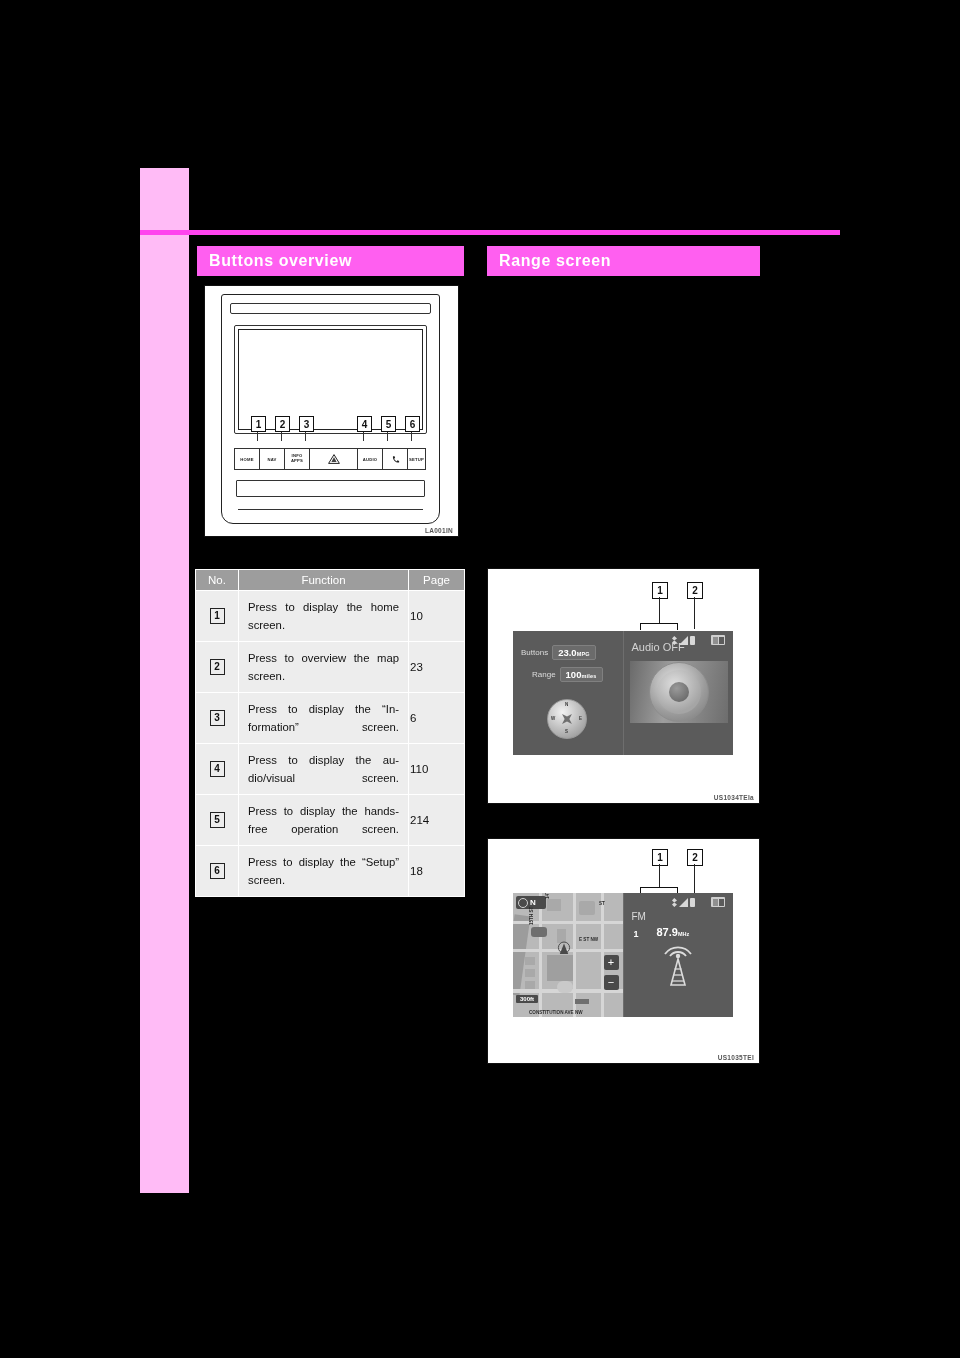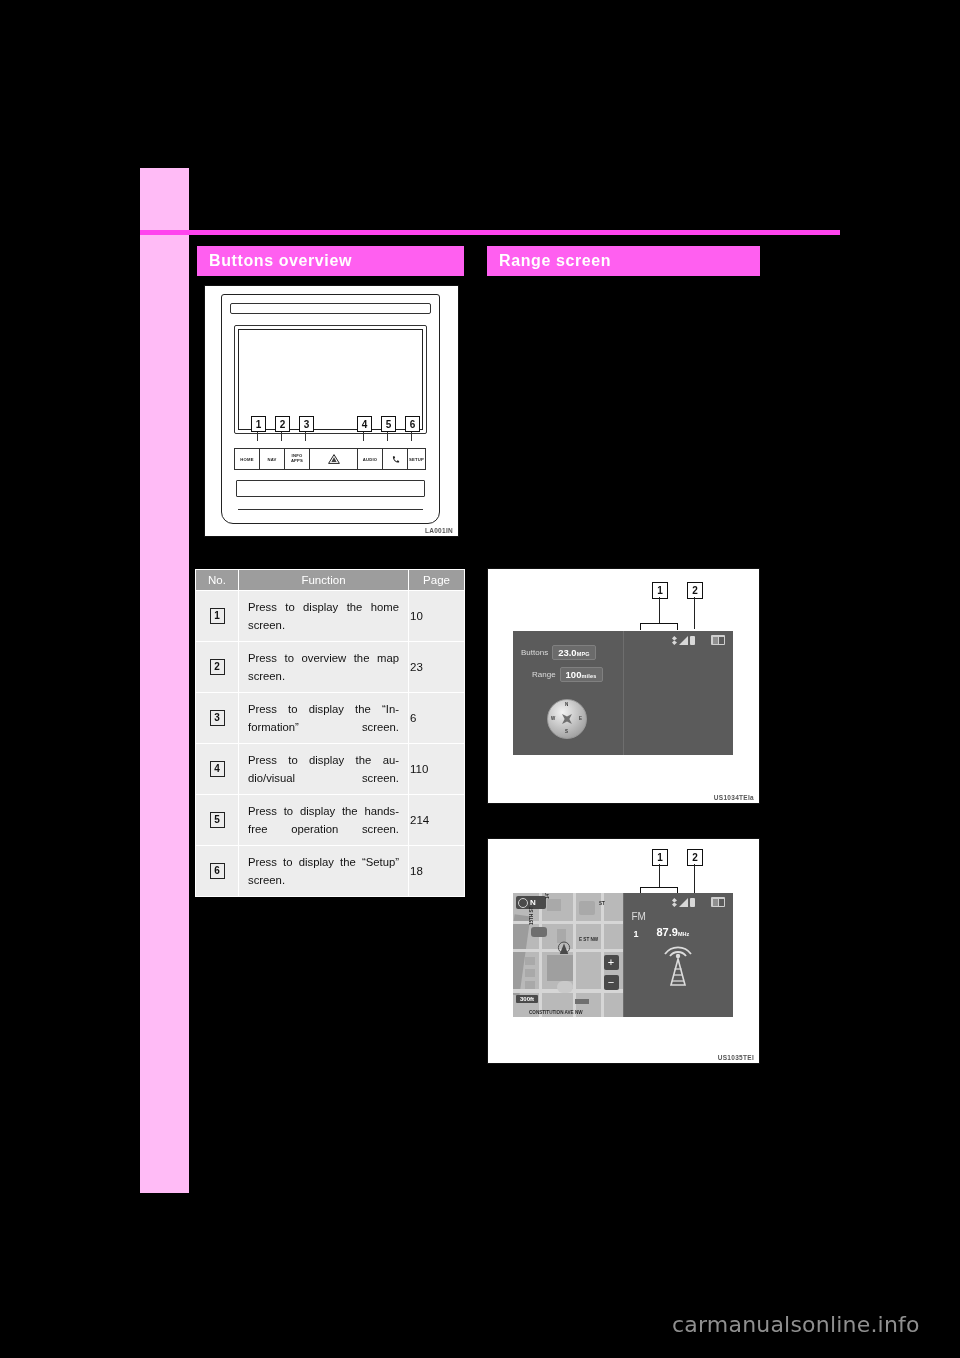--- a/index.html
+++ b/index.html
@@ -316,20 +316,28 @@
           <span class="trip-lab">Range</span>
           <span class="trip-val"><b>100</b><em>miles</em></span>
         </div>
         <div class="compass">
           <span class="cdir" style="left:17px;top:2px;">N</span>
           <span class="cdir" style="left:31px;top:16px;">E</span>
           <span class="cdir" style="left:17px;top:29px;">S</span>
           <span class="cdir" style="left:3px;top:16px;">W</span>
         </div>
       </div>
+      <div class="scr-right">
+        <div class="audio-lab">Audio OFF</div>
+        <div class="speaker">
+          <div class="spk-c"></div>
+          <div class="spk-c2"></div>
+          <div class="spk-d"></div>
+        </div>
+      </div>
       <div class="statgrp">
         <span class="ic-bt"></span>
         <span class="ic-sig"></span>
         <span class="ic-bat"></span>
       </div>
       <div class="ic-split"></div>
     </div>
 
     <div class="figcap">US1034TEIa</div>
   </div>
@@ -404,14 +412,13 @@
         <span class="ic-bt"></span>
         <span class="ic-sig"></span>
         <span class="ic-bat"></span>
       </div>
       <div class="ic-split"></div>
     </div>
 
     <div class="figcap">US1035TEI</div>
   </div>
 
-  <div class="wm">carmanualsonline.info</div>
 </div>
 
 </body></html>

